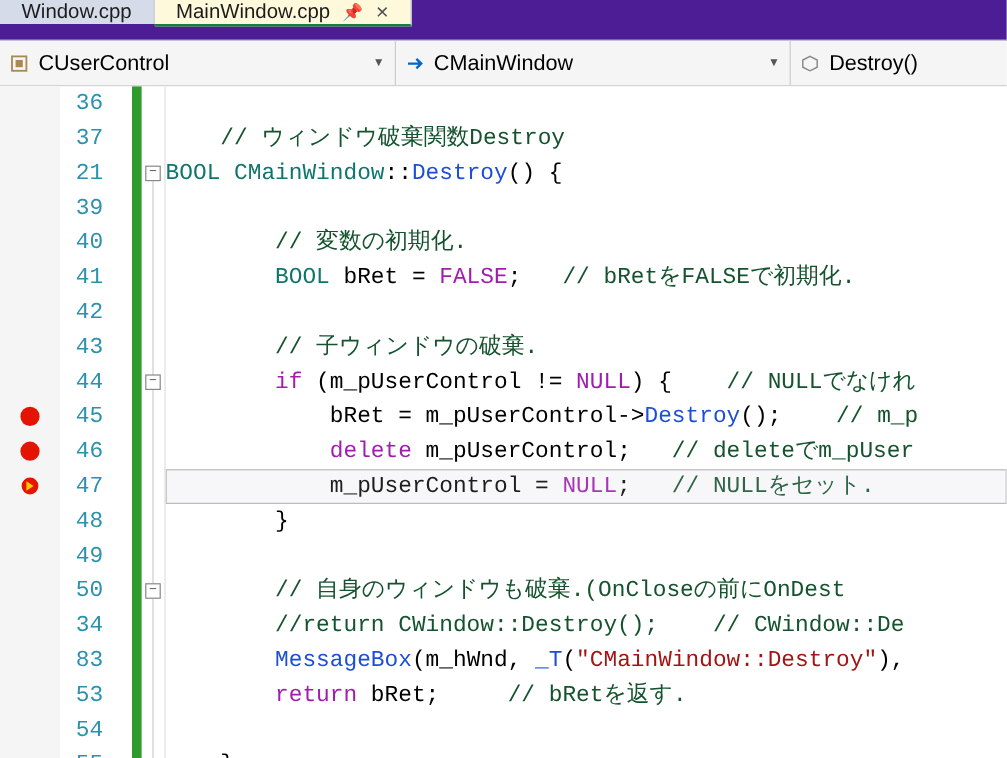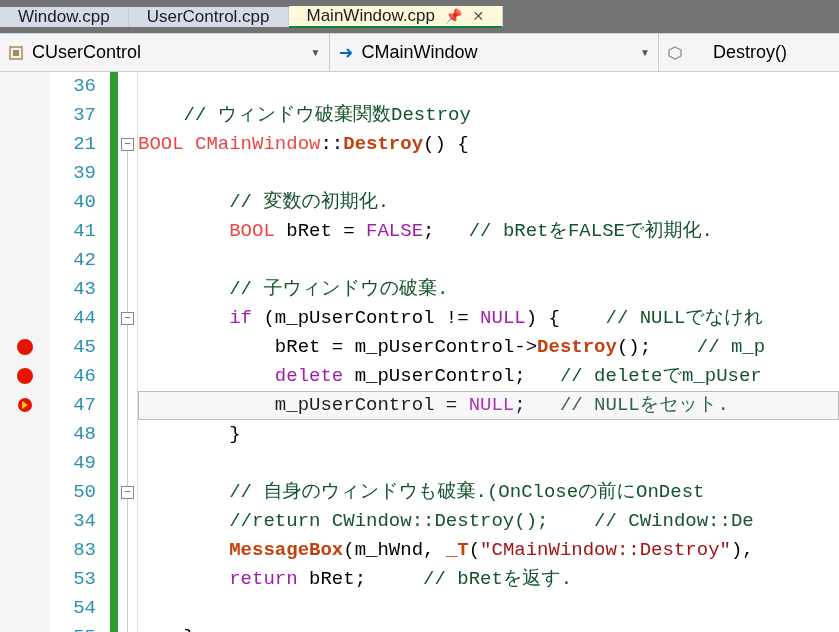--- a/index.html
+++ b/index.html
@@ -6,23 +6,23 @@
 body {
   font-family: Consolas, 'Courier New', monospace;
   font-size: 19px;
   background: #fff;
   width: 839px;
   height: 632px;
   overflow: hidden;
 }
 .tabs {
   display: flex;
-  background: #737373;
+  background: #4c1d95;
   height: 34px;
-  align-items: center;
+  align-items: flex-start;
   border-bottom: 1px solid #c8cedb;
 }
 .tab {
   display: flex;
   align-items: center;
   padding: 0 18px;
   font-family: 'Segoe UI', sans-serif;
   font-size: 17px;
   color: #1c1c1c;
   cursor: pointer;
@@ -48,21 +48,21 @@
 }
 .nav-item {
   display: flex;
   align-items: center;
   flex: 1;
   padding: 0 8px;
   height: 100%;
   border-right: 1px solid #ccc;
   font-size: 18px;
 }
-.nav-item:last-child { flex: 0 0 auto; min-width: 180px; border-right: none; gap: 22px; }
+.nav-item:last-child { flex: 0 0 auto; min-width: 180px; border-right: none; }
 .nav-icon { margin-right: 8px; display: inline-flex; }
 .nav-dropdown {
   margin-left: auto;
   font-size: 10px;
   color: #555;
 }
 .editor {
   display: flex;
   height: calc(100% - 72px);
   background: #fff;
@@ -71,21 +71,21 @@
   width: 50px;
   flex-shrink: 0;
   background: #f5f5f5;
   border-right: 0px solid #e0e0e0;
   position: relative;
 }
 .linenum-col {
   width: 60px;
   flex-shrink: 0;
   text-align: right;
-  padding-right: 14px;
+  padding-right: 24px;
   color: #2b91af;
   font-weight: normal;
 }
 .change-col {
   width: 8px;
   flex-shrink: 0;
   background: #2d9b2d;
 }
 .fold-col {
   width: 20px;
@@ -131,42 +131,39 @@
   cursor: pointer;
 }
 .fold-line {
   position: absolute;
   left: 9px;
   width: 1px;
   background: #ccc;
 }
 .c-comment { color: #14532d; }
 .c-keyword { color: #a21caf; }
-.c-type { color: #ef4444; }
-.c-func { color: #c2410c; font-weight: bold; }
+.c-type { color: #0f766e; }
+.c-func { color: #1d4ed8; }
 .c-string { color: #a31515; }
 .highlight-line {
   position: absolute;
   left: 0;
   right: 0;
   height: 29px;
   background: rgba(200, 200, 220, 0.15);
   border: 1px solid #bbb;
   pointer-events: none;
 }
 </style>
 </head>
 <body>
 
 <div class="tabs">
   <div class="tab inactive">
     <span>Window.cpp</span>
-  </div>
-  <div class="tab inactive">
-    <span>UserControl.cpp</span>
   </div>
   <div class="tab active">
     <span>MainWindow.cpp</span>
     <span class="pin-icon">📌</span>
     <span class="close-icon">✕</span>
   </div>
 </div>
 
 <div class="nav-bar">
   <div class="nav-item">

